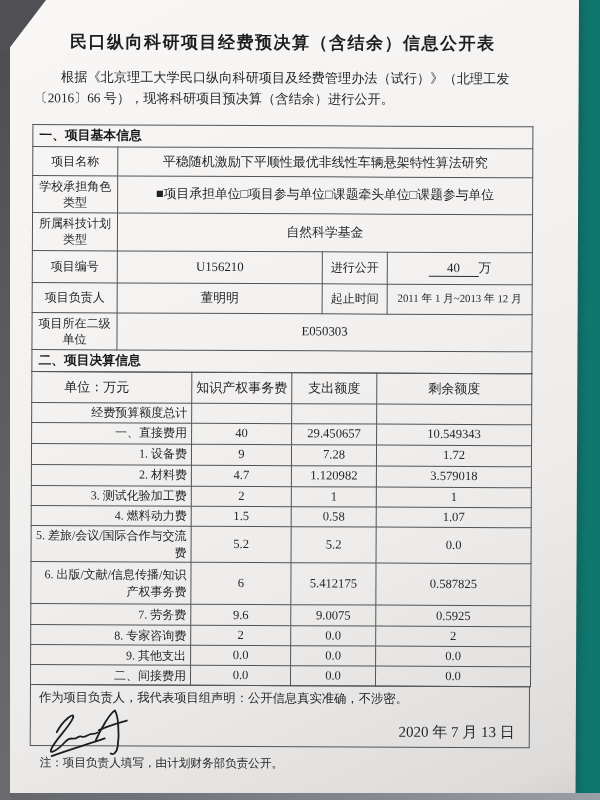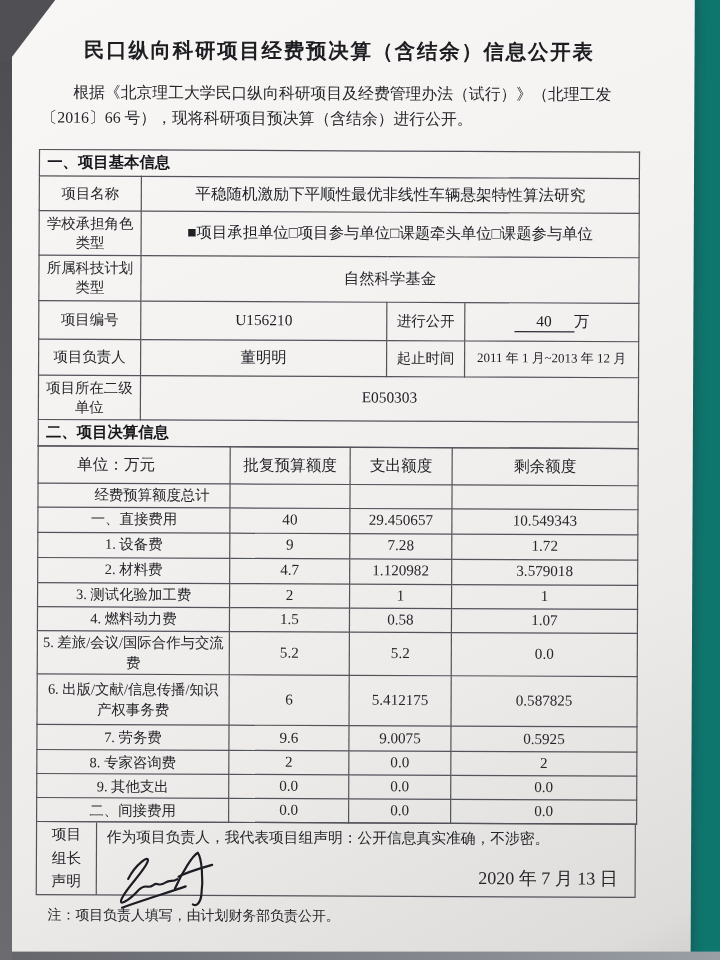--- a/index.html
+++ b/index.html
@@ -29,21 +29,21 @@
 
   table { border-collapse:collapse; table-layout:fixed; width:500px; margin-top:15px; }
   table.tbl2, table.tbl3 { margin-top:-1px; }
   td,th { border:1px solid #53535a; font-size:12px; font-weight:normal;
     padding:1px 3px; overflow:hidden; }
   .sec-h { font-family:"Liberation Sans","DejaVu Sans",sans-serif; font-weight:bold;
     font-size:12.8px; text-align:left; padding:2px 6px; height:17px; color:#17171c; }
   .lbl { text-align:center; font-size:12px; line-height:1.35; padding:2px 6px; }
   .val { text-align:center; font-size:12.8px; color:#1f1f26; }
   .num { text-align:center; font-size:12.6px; font-family:"Liberation Serif","DejaVu Serif",serif; }
-  .rowlbl { text-align:center; padding:1px 4px; font-size:12px; line-height:1.4; }
+  .rowlbl { text-align:right; padding:1px 4px; font-size:12px; line-height:1.4; }
   .indent { padding-left:34px; }
   .colhead { text-align:center; font-size:13px; height:28px; }
   .colhead-first { text-align:left; padding-left:32px; }
   .uline { display:inline-block; min-width:46px; border-bottom:1px solid #2c2c33;
     text-align:center; padding:0 2px; }
   .nowrap { white-space:nowrap; font-size:10.8px; letter-spacing:0; }
 
   .statement { display:flex; width:498px; margin-top:-1px; border:1px solid #53535a; height:60px; }
   .statement-label { width:49px; border-right:1px solid #53535a; display:flex;
     align-items:center; justify-content:center; }
@@ -119,21 +119,21 @@
       <table class="tbl2">
         <colgroup>
             <col style="width:160px">
             <col style="width:100px">
             <col style="width:85px">
             <col style="width:155px">
           </colgroup>
         <tbody>
             <tr>
           <th class="colhead colhead-first">单位：万元</th>
-          <th class="colhead">批复预算额度</th>
+          <th class="colhead">知识产权事务费</th>
           <th class="colhead">支出额度</th>
           <th class="colhead">剩余额度</th>
         </tr>
         <tr style="height:20px">
           <td class="rowlbl indent">经费预算额度总计</td>
           <td class="num"></td>
           <td class="num"></td>
           <td class="num"></td>
         </tr>
         <tr style="height:21px">
@@ -199,23 +199,20 @@
         <tr style="height:20px">
           <td class="rowlbl">二、间接费用</td>
           <td class="num">0.0</td>
           <td class="num">0.0</td>
           <td class="num">0.0</td>
         </tr>
       </tbody>
         </table>
 
       <div class="statement">
-        <div class="statement-label">
-          <span>项目组长声明</span>
-        </div>
         <div class="statement-body">
           <div class="decl-line">作为项目负责人，我代表项目组声明：公开信息真实准确，不涉密。</div>
           <div class="sign-row">
             <span class="sig-wrap">
               <svg width="96" height="58" viewBox="0 0 96 58">
                 <g fill="none" stroke="#1c1c22" stroke-width="1.8" stroke-linecap="round">
                   <path d="M14,27 C20,15 33,5 30,13 C27,21 13,34 9,43 C5,51 15,45 23,36 C29,30 30,36 35,32 C39,29 39,34 45,30 C49,27 51,30 55,27"></path>
                   <path d="M53,35 C59,21 68,7 72,5 C75,9 77,26 75,41 C74,47 71,50 68,48"></path>
                   <path d="M56,25 C63,21 74,18 84,15"></path>
                   <path d="M9,51 C28,44 48,38 62,33"></path>

